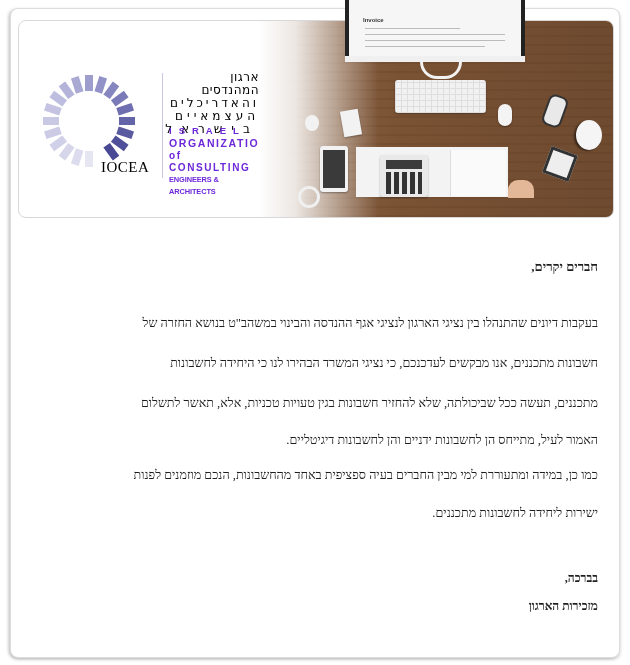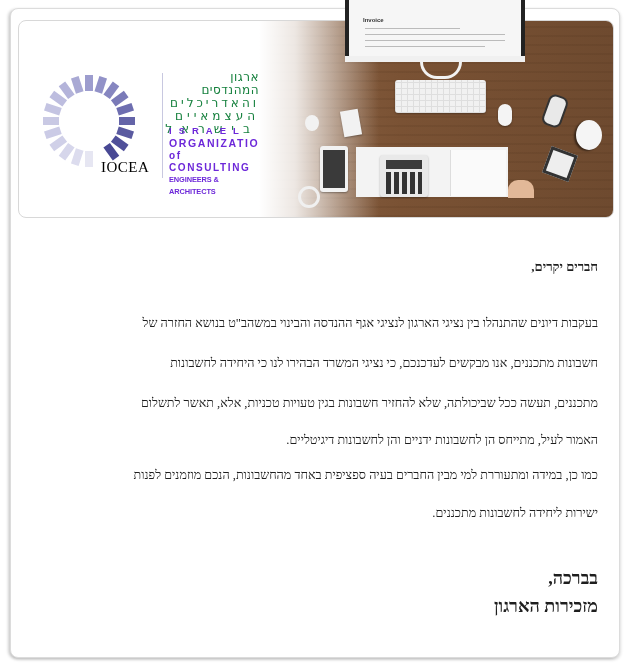--- a/index.html
+++ b/index.html
@@ -14,21 +14,21 @@
 
   .banner {
     position: absolute; left: 18px; top: 20px; width: 594px; height: 196px;
     border: 1px solid #d8d8d8; border-radius: 8px; overflow: hidden; background: #fff;
   }
 
   
   .logo { position: absolute; left: 22px; top: 50px; width: 200px; height: 110px; }
   .ring { position: absolute; left: 0; top: 0; width: 100px; height: 100px; }
   .logo-sep { position: absolute; left: 121px; top: 2px; width: 1px; height: 105px; background: #c8c8e0; }
-  .he-lines { position: absolute; left: 128px; top: 0; width: 90px; direction: rtl; text-align: right; color: #15803d; font-size: 12px; line-height: 13px; letter-spacing: 0.5px; }
+  .he-lines { position: absolute; left: 128px; top: 0; width: 90px; direction: rtl; text-align: right; color: #000000; font-size: 12px; line-height: 13px; letter-spacing: 0.5px; }
   .he-lines .spread { letter-spacing: 4px; }
   .en-lines { position: absolute; left: 128px; top: 54px; width: 90px; color: #6d28d9; font-family: "Liberation Sans", sans-serif; font-weight: bold; }
   .en-israel { font-size: 9.5px; letter-spacing: 7px; line-height: 12px; }
   .en-org { font-size: 10.5px; letter-spacing: 1.6px; line-height: 13px; }
   .en-cons { font-size: 10px; letter-spacing: 1.6px; line-height: 12px; }
   .en-eng { font-size: 7.4px; letter-spacing: -0.1px; line-height: 12px; }
   .iocea { position: absolute; left: 60px; top: 88px; color: #000000; font-family: "Liberation Serif", serif; font-size: 15px; letter-spacing: 0.5px; }
 
   
   .photo {
@@ -66,21 +66,21 @@
   .body-text {
     position: absolute; left: 36px; top: 255px; width: 562px;
     direction: rtl; text-align: right; color: #1e1e1e;
     font-family: Liberation Serif, serif; font-size: 12.6px;
   }
   .greeting { font-weight: bold; font-size: 13px; height: 24px; line-height: 24px; margin: 0; }
   .para { margin: 0; line-height: 28px; }
   .para1 { margin-top: 30px; text-align: justify; text-align-last: right; }
   .line { display: block; white-space: nowrap; line-height: 28px; margin-top: 12px; }
   .line-short { line-height: 23px; }
-  .closing { font-weight: bold; font-size: 18px; margin: 0; line-height: 28px; }
+  .closing { font-weight: bold; font-size: 12px; margin: 0; line-height: 28px; }
   .closing1 { margin-top: 37px; }
 </style>
 </head>
 <body>
 
 <div class="frame"></div>
 
 <div class="banner">
   <div class="logo">
     <svg class="ring" viewBox="0 0 100 100" width="100" height="100">

